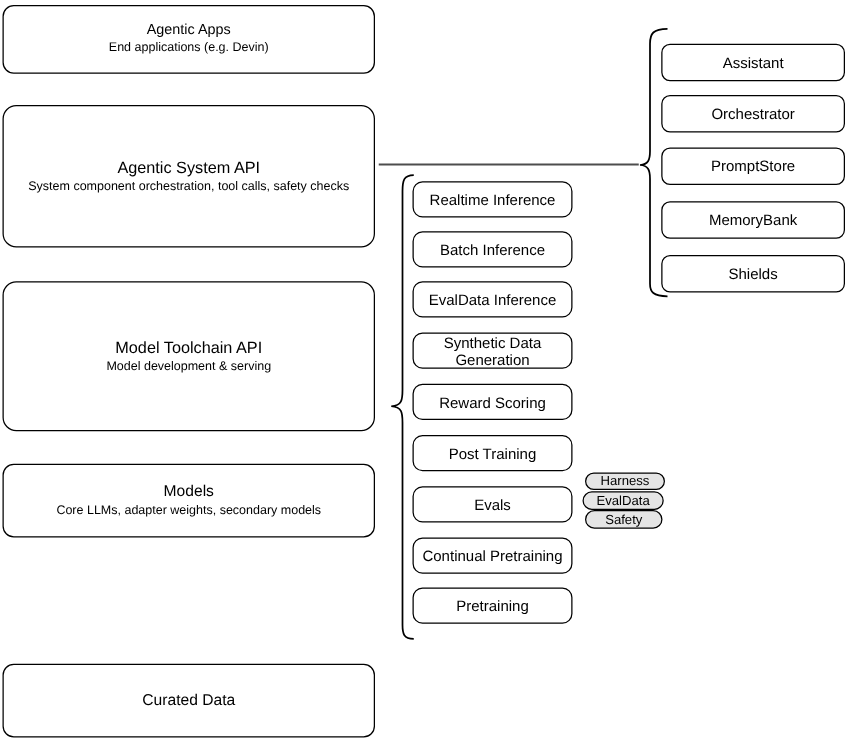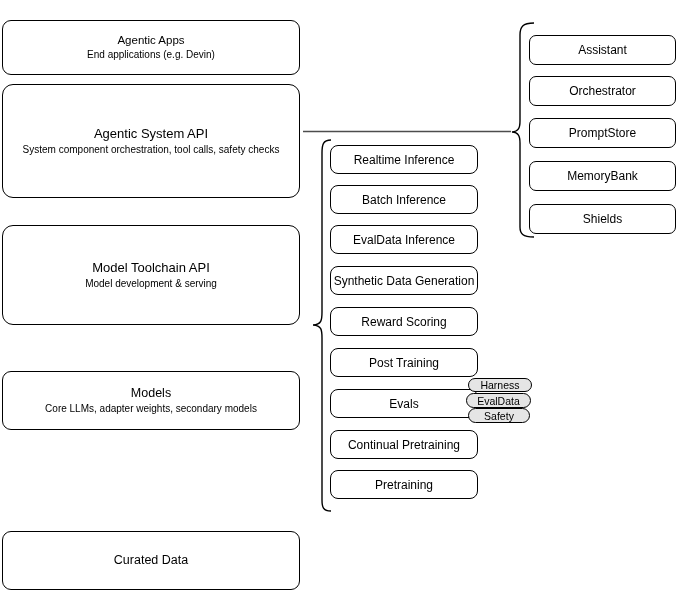--- a/index.html
+++ b/index.html
@@ -25,21 +25,21 @@
   }
   
   .lnode{left:2px;width:298px;}
   .lnode .t{font-size:12.5px;line-height:1.35;}
   .lnode .s{font-size:10px;line-height:1.4;}
   .lnode.small-title .t{font-size:11.5px;}
   .lnode.big-title .t{font-size:13px;}
   .r9{border-radius:9px;}
   .r26{border-radius:11px;}
   
-  .mnode{left:330px;width:148px;height:29px;border-radius:8px;font-size:12px;z-index:1;}
+  .mnode{left:330px;width:128px;height:29px;border-radius:8px;font-size:12px;z-index:1;}
   
   .rnode{left:529px;width:147px;height:30px;border-radius:7px;font-size:12px;}
   
   .pill{
     position:absolute;
     background:#e5e5e5;
     border:1px solid #000;
     border-radius:999px;
     box-sizing:border-box;
     display:flex;align-items:center;justify-content:center;
@@ -56,31 +56,31 @@
 
     <line x1="303" y1="131.5" x2="511" y2="131.5" stroke="#4d4d4d" stroke-width="1.6"></line>
 
     <path d="M331,140 C323,140 322,144.5 322,153 L322,312 C322,320 321.5,324.5 313,325
              C321.5,325.5 322,330 322,338 L322,500 C322,507 323,511 331,511" fill="none" stroke="#000" stroke-width="1.4"></path>
 
     <path d="M534,23 C522.5,23 520,27 520,35 L520,121 C520,128 518.5,131.5 512,132
              C518.5,132.5 520,136 520,143 L520,227 C520,233.5 522.5,237 534,237" fill="none" stroke="#000" stroke-width="1.4"></path>
   </svg>
 
-  <div class="node lnode r9 small-title" style="top:20px;height:55px">
+  <div class="node lnode r9 small-title" style="top:4px;height:55px">
     <div class="t">Agentic Apps</div>
     <div class="s">End applications (e.g. Devin)</div>
   </div>
 
   <div class="node lnode r26 big-title" style="top:84px;height:114px">
     <div class="t">Agentic System API</div>
     <div class="s">System component orchestration, tool calls, safety checks</div>
   </div>
 
-  <div class="node lnode r26 big-title" style="top:225px;height:100px">
+  <div class="node lnode r26 big-title" style="top:225px;height:120px">
     <div class="t">Model Toolchain API</div>
     <div class="s">Model development &amp; serving</div>
   </div>
 
   <div class="node lnode r9" style="top:371px;height:59px">
     <div class="t">Models</div>
     <div class="s">Core LLMs, adapter weights, secondary models</div>
   </div>
 
 

